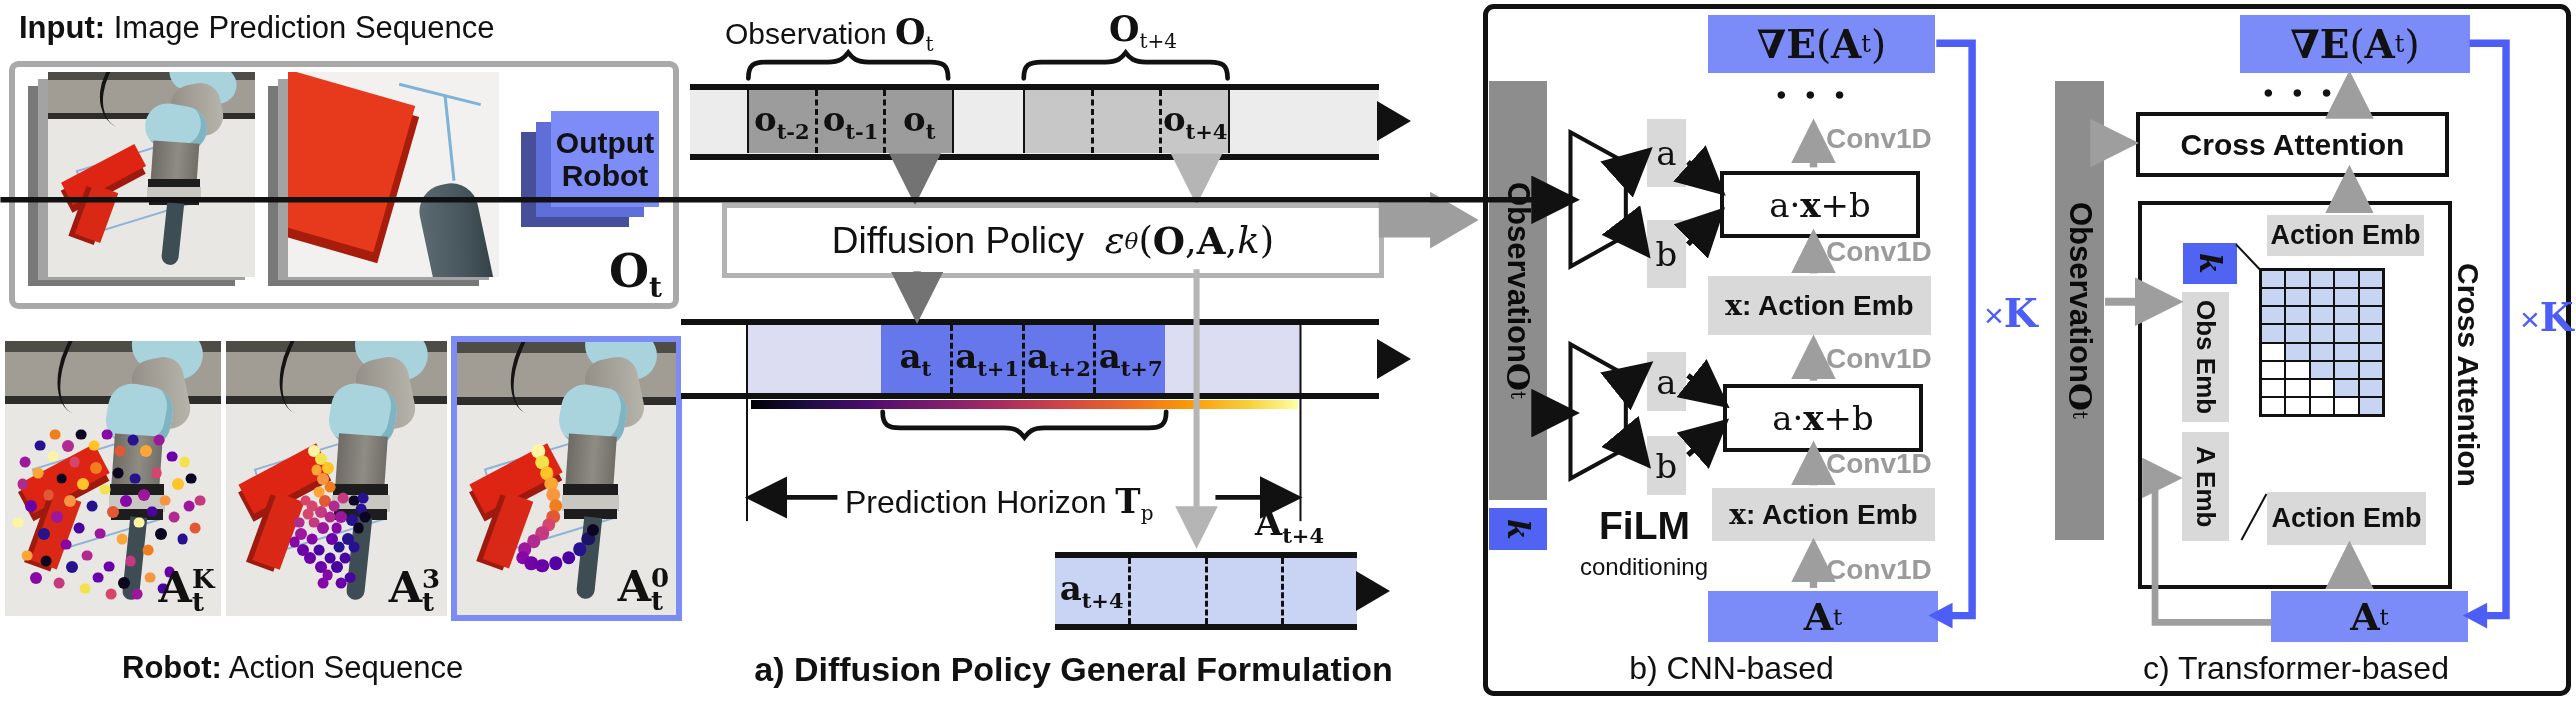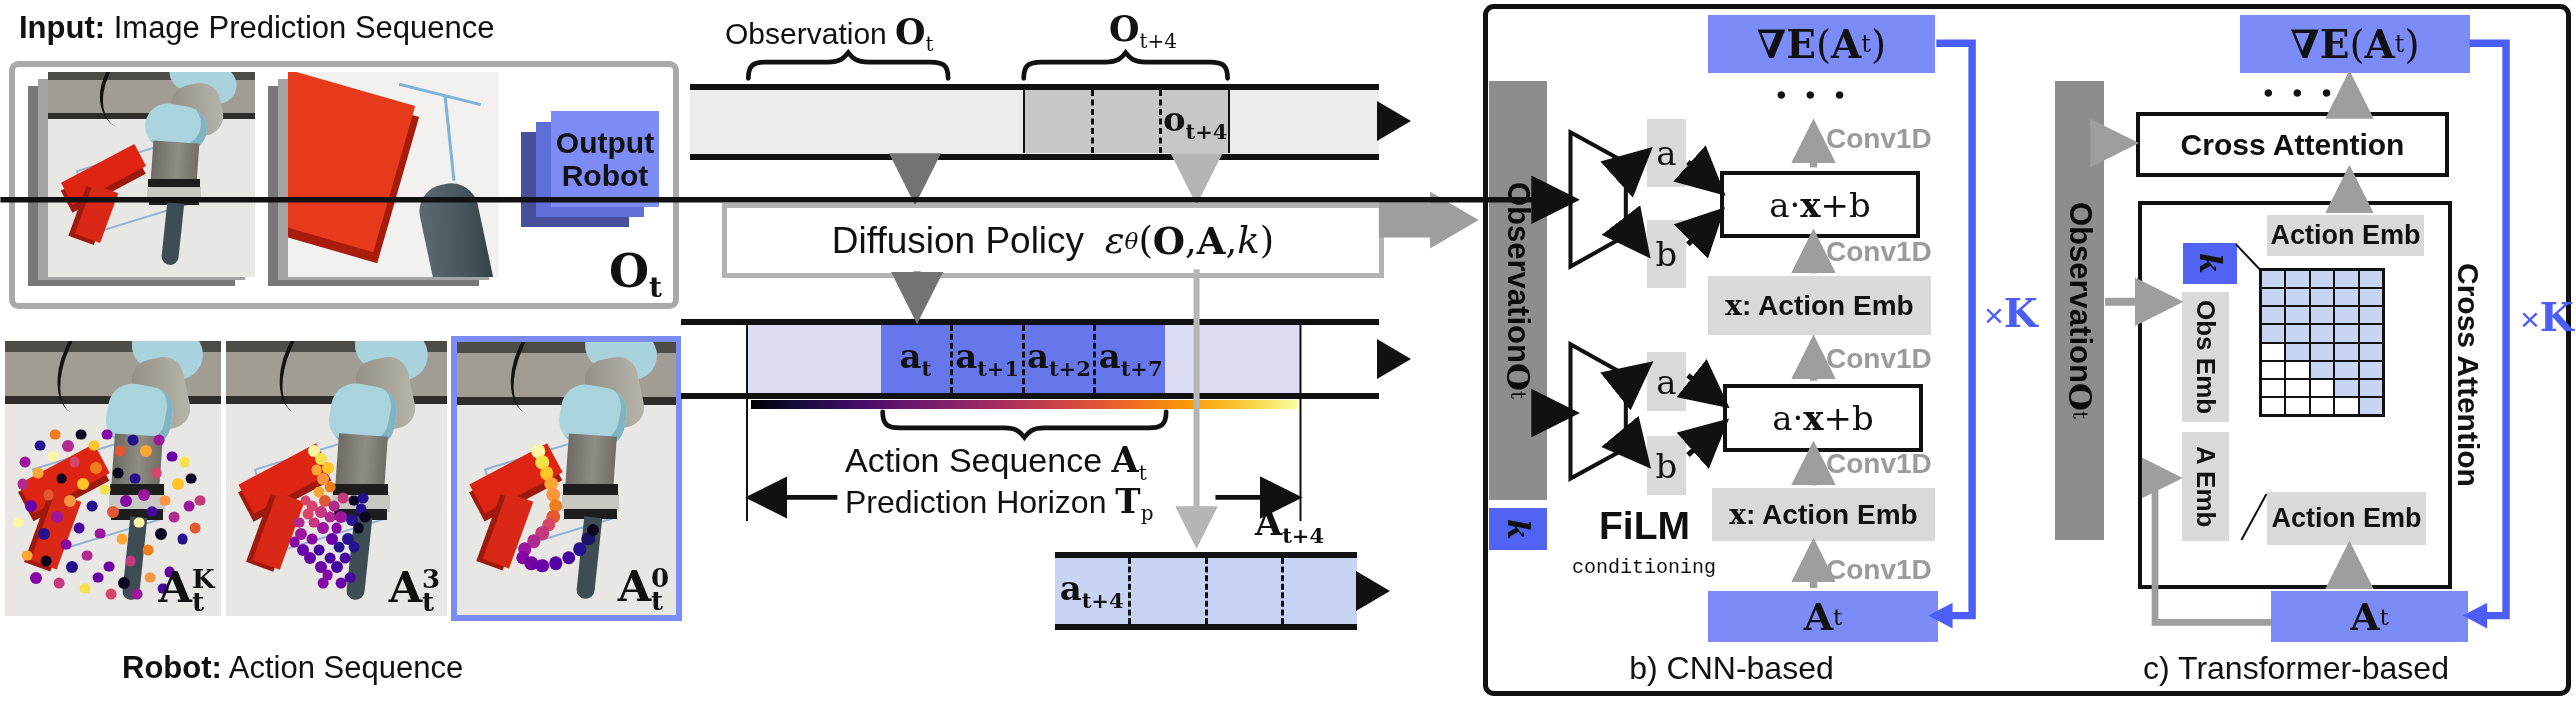--- a/index.html
+++ b/index.html
@@ -335,20 +335,31 @@
     </div>
   </div>
 
   <div class="abs panel-title" style="left:122px;top:650px;"><b>Robot:</b><span> Action Sequence</span></div>
 
   <div class="abs mid-label" style="left:725px;top:10.8px;"><span>Observation</span> <span class="math-O" style="font-size:35px;">O</span><sub class="ser" style="font-size:20px;">t</sub></div>
   <div class="abs mid-label" style="left:1109px;top:8px;"><span class="math-O" style="font-size:35px;">O</span><sub class="ser" style="font-size:20px;">t+4</sub></div>
 
   <div class="tl abs" style="left:690px;top:84px;width:689px;height:76px;background:#ececec;"></div>
   <div class="tri-right" style="left:1377px;top:101px;"></div>
+  <div class="seg abs" style="left:747px;top:90px;width:203px;height:63px;background:#9c9c9c;border-left:2.7px solid #111;border-right:2.7px solid #111;">
+    <div class="cell">
+        <span class="cell-lab"><span>o</span><sub>t-2</sub></span>
+      </div>
+    <div class="cell">
+        <span class="cell-lab"><span>o</span><sub>t-1</sub></span>
+      </div>
+    <div class="cell">
+        <span class="cell-lab"><span>o</span><sub>t</sub></span>
+      </div>
+  </div>
   <div class="seg abs" style="left:1023px;top:90px;width:203px;height:63px;background:#c7c7c7;border-left:2.7px solid #111;border-right:2.7px solid #111;">
     <div class="cell"></div>
     <div class="cell"></div>
     <div class="cell">
         <span class="cell-lab"><span>o</span><sub>t+4</sub></span>
       </div>
   </div>
 
   <div class="abs policy-box center" style="left:722px;top:203px;width:652px;height:65px;">
     <span>Diffusion Policy</span>&nbsp;&nbsp;
@@ -367,48 +378,48 @@
     <div class="cell">
         <span class="cell-lab"><span>a</span><sub>t+2</sub></span>
       </div>
     <div class="cell">
         <span class="cell-lab"><span>a</span><sub>t+7</sub></span>
       </div>
   </div>
   <div class="tri-right" style="left:1377px;top:339px;"></div>
   <div class="abs gradbar" style="left:751px;top:400px;width:547px;height:8.8px;"></div>
 
-  <div class="abs mid-label" style="left:845px;top:439px;font-size:34px;"><span>Action Sequence</span> <span class="math-O" style="font-size:35px;">A</span><sub class="ser" style="font-size:20px;">t</sub></div>
 
   <div class="abs mid-label" style="left:845px;top:481px;font-size:32px;"><span>Prediction Horizon</span> <span class="math-O" style="font-size:34px;">T</span><sub class="ser" style="font-size:20px;">p</sub></div>
 
   <div class="abs ser bold" style="left:1255px;top:505px;font-size:35px;line-height:1;"><span>A</span><sub style="font-size:21px;">t+4</sub></div>
   <div class="tl abs" style="left:1055px;top:552px;width:302px;height:78px;background:#c9d4f4;">
     <div class="seg" style="position:absolute;inset:0;">
       <div class="cell">
           <span class="cell-lab"><span>a</span><sub>t+4</sub></span>
         </div>
       <div class="cell"></div>
       <div class="cell"></div>
       <div class="cell"></div>
     </div>
   </div>
   <div class="tri-right" style="left:1356px;top:571px;"></div>
 
+  <div class="abs cap" style="left:702px;top:650px;width:743px;">a) Diffusion Policy General Formulation</div>
 
   <div class="abs bigbox" style="left:1483px;top:4px;width:1078px;height:682px;"></div>
 
   <div class="abs vbar" style="left:1489px;top:81px;width:58px;height:419px;">
       <span>Observation </span>
       <span class="ser" style="font-size:32px;">O</span>
       <sub class="ser" style="font-size:20px;font-weight:normal;">t</sub>
     </div>
   <div class="abs kbox" style="left:1489px;top:508px;width:58px;height:42px;">k</div>
   <div class="abs center" style="left:1560px;top:505px;width:169px;height:42px;font-weight:bold;font-size:39px;">FiLM</div>
-  <div class="abs center" style="left:1553px;top:552px;width:182px;height:30px;font-size:20px;font-family:Liberation Mono, monospace;">conditioning</div>
+  <div class="abs center" style="left:1553px;top:552px;width:182px;height:30px;font-size:24px;">conditioning</div>
 
   <div class="abs vtext" style="left:1571px;top:139px;width:55px;height:122px;font-size:23px;">Linear</div>
   <div class="abs vtext" style="left:1571px;top:351px;width:55px;height:122px;font-size:23px;">Linear</div>
 
   <div class="abs graybox center ser" style="left:1647px;top:119px;width:39px;height:68px;font-size:34px;">a</div>
   <div class="abs graybox center ser" style="left:1647px;top:220px;width:39px;height:68px;font-size:34px;">b</div>
   <div class="abs graybox center ser" style="left:1647px;top:352px;width:39px;height:59px;font-size:34px;">a</div>
   <div class="abs graybox center ser" style="left:1647px;top:436px;width:39px;height:59px;font-size:34px;">b</div>
 
   <div class="abs axb center" style="left:1720px;top:171px;width:192px;height:59px;">

